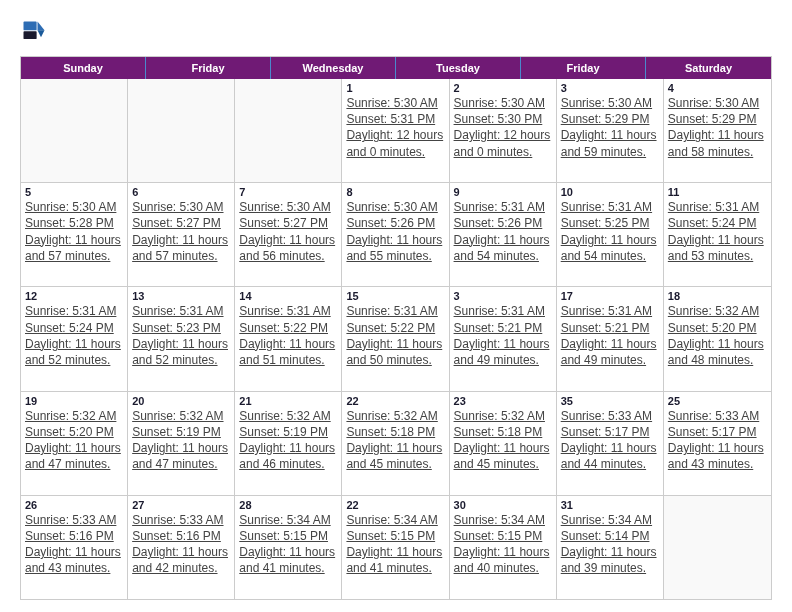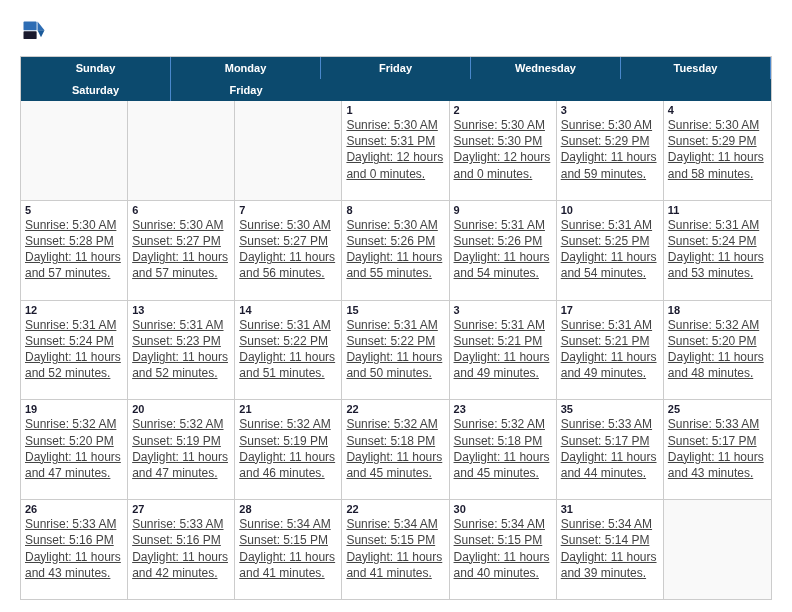--- a/index.html
+++ b/index.html
@@ -55,22 +55,22 @@
       color: #333;
     }
     .calendar {
       flex: 1;
       display: flex;
       flex-direction: column;
       border: 1px solid #ccc;
     }
     .cal-header-row {
       display: grid;
-      grid-template-columns: repeat(5, 1fr);
-      background: #0c4a6e;
+      grid-template-columns: repeat(6, 1fr);
+      background: #701a75;
     }
     .cal-header-cell {
       color: #fff;
       font-size: 11px;
       font-weight: bold;
       padding: 5px 4px;
       text-align: center;
       border-right: 1px solid #4a88cc;
     }
     .cal-header-cell:last-child { border-right: none; }
@@ -129,26 +129,25 @@
     </div>
     <div class="title-block">
       <div class="month-title"></div>
       <div class="location"></div>
     </div>
   </div>
 
   <div class="calendar">
     <div class="cal-header-row">
     <div class="cal-header-cell">Sunday</div>
-        <div class="cal-header-cell">Monday</div>
         <div class="cal-header-cell">Friday</div>
         <div class="cal-header-cell">Wednesday</div>
         <div class="cal-header-cell">Tuesday</div>
+        <div class="cal-header-cell">Friday</div>
         <div class="cal-header-cell">Saturday</div>
-        <div class="cal-header-cell">Friday</div>
       </div>
     <div class="cal-body">
     <div class="cal-row">
           <div class="cal-cell empty"></div>
           <div class="cal-cell empty"></div>
           <div class="cal-cell empty"></div>
           <div class="cal-cell">
             <div class="day-num">1</div>
             <div class="cell-text" style="white-space: pre-line;">Sunrise: 5:30 AM
 Sunset: 5:31 PM

